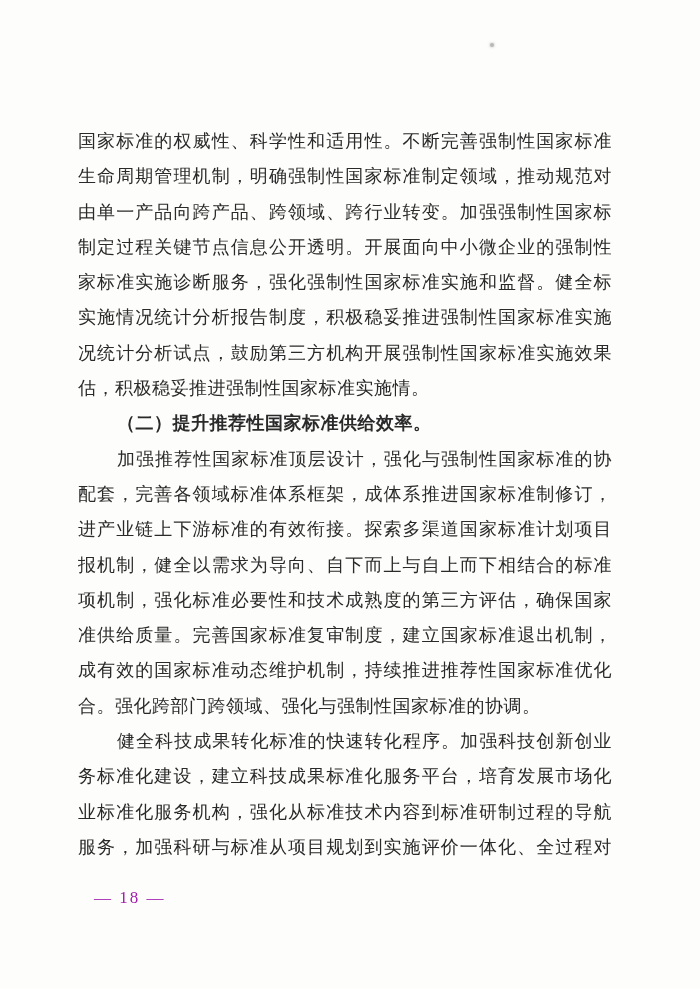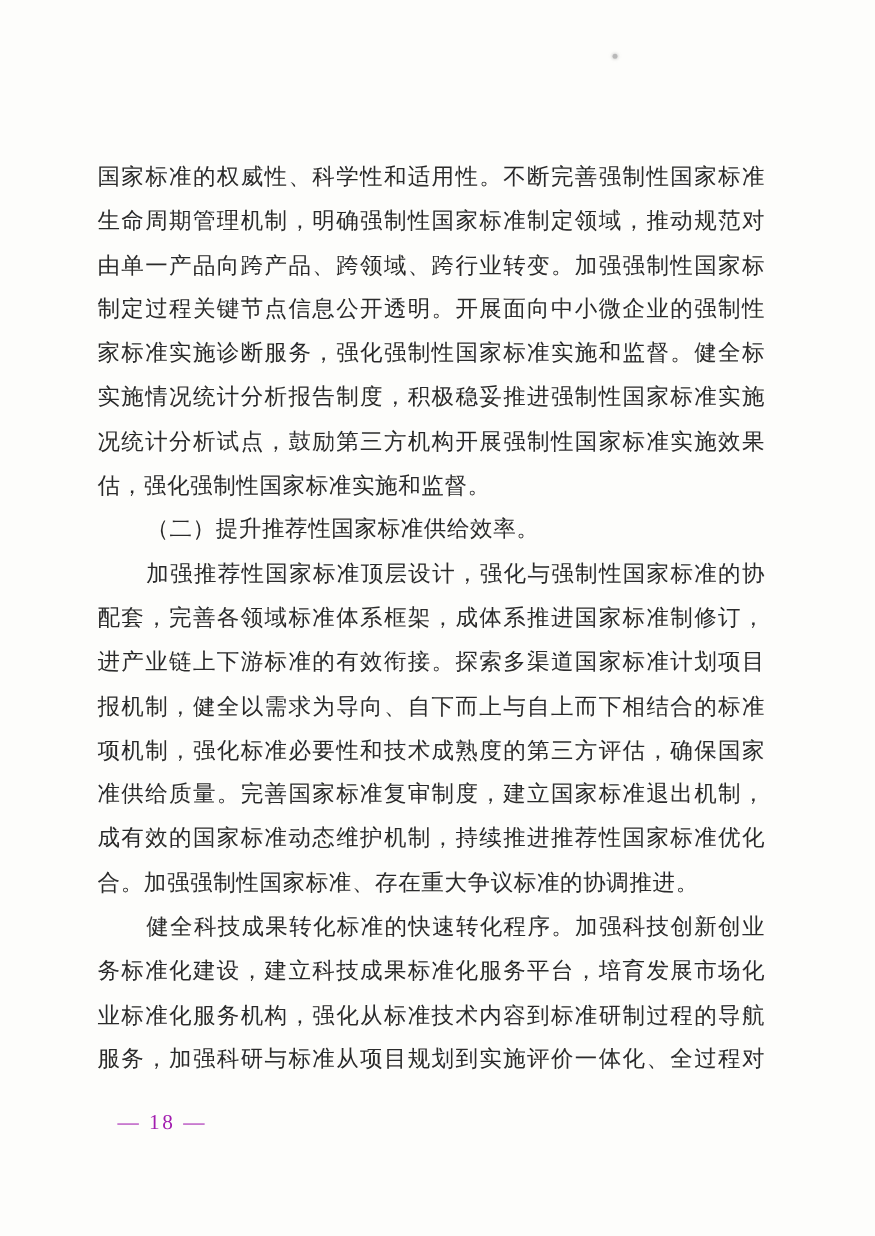--- a/index.html
+++ b/index.html
@@ -44,21 +44,21 @@
     overflow: hidden;
     white-space: normal;
   }
   .line.j {
     text-align-last: justify;
   }
   .line.indent {
     padding-left: 39px;
   }
   .line.heading {
-    font-weight: normal;
+    font-weight: bold;
   }
   .page-number {
     position: absolute;
     left: 94px;
     top: 888px;
     font-size: 17px;
     letter-spacing: 2px;
     color: #a21caf;
   }
 </style>
@@ -70,30 +70,30 @@
   <div class="scan-speck"></div>
 
   <div class="text-block">
     <div class="line j">国家标准的权威性、科学性和适用性。不断完善强制性国家标准全</div>
     <div class="line j">生命周期管理机制，明确强制性国家标准制定领域，推动规范对象</div>
     <div class="line j">由单一产品向跨产品、跨领域、跨行业转变。加强强制性国家标准</div>
     <div class="line j">制定过程关键节点信息公开透明。开展面向中小微企业的强制性国</div>
     <div class="line j">家标准实施诊断服务，强化强制性国家标准实施和监督。健全标准</div>
     <div class="line j">实施情况统计分析报告制度，积极稳妥推进强制性国家标准实施情</div>
     <div class="line j">况统计分析试点，鼓励第三方机构开展强制性国家标准实施效果评</div>
-    <div class="line">估，强化强制性国家标准实施和监督。</div>
+    <div class="line">估，积极稳妥推进强制性国家标准实施情。</div>
     <div class="line heading indent">（二）提升推荐性国家标准供给效率。</div>
     <div class="line j indent">加强推荐性国家标准顶层设计，强化与强制性国家标准的协调</div>
     <div class="line j">配套，完善各领域标准体系框架，成体系推进国家标准制修订，促</div>
     <div class="line j">进产业链上下游标准的有效衔接。探索多渠道国家标准计划项目申</div>
     <div class="line j">报机制，健全以需求为导向、自下而上与自上而下相结合的标准立</div>
     <div class="line j">项机制，强化标准必要性和技术成熟度的第三方评估，确保国家标</div>
     <div class="line j">准供给质量。完善国家标准复审制度，建立国家标准退出机制，形</div>
     <div class="line j">成有效的国家标准动态维护机制，持续推进推荐性国家标准优化整</div>
-    <div class="line">合。加强强制性国家标准、存在重大争议标准的协调推进。</div>
+    <div class="line">合。强化跨部门跨领域、强化与强制性国家标准的协调。</div>
     <div class="line j indent">健全科技成果转化标准的快速转化程序。加强科技创新创业服</div>
     <div class="line j">务标准化建设，建立科技成果标准化服务平台，培育发展市场化专</div>
     <div class="line j">业标准化服务机构，强化从标准技术内容到标准研制过程的导航式</div>
     <div class="line j">服务，加强科研与标准从项目规划到实施评价一体化、全过程对接，</div>
   </div>
 
   <div class="page-number">— 18 —</div>
 
 </div>
 

